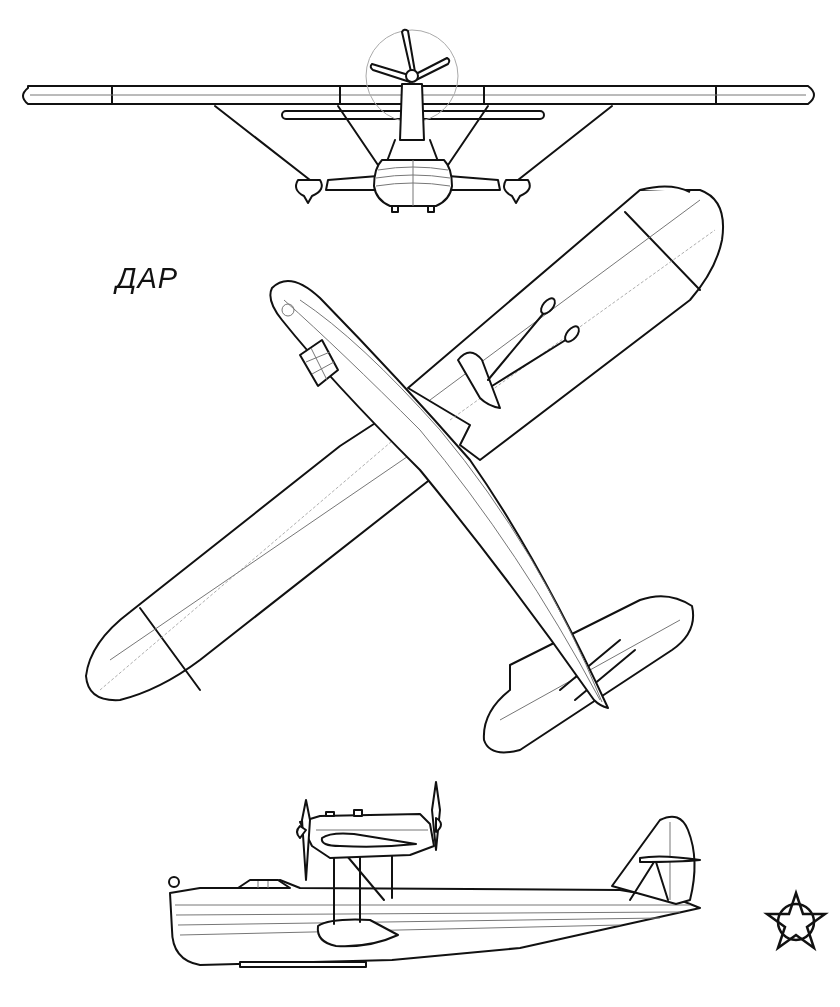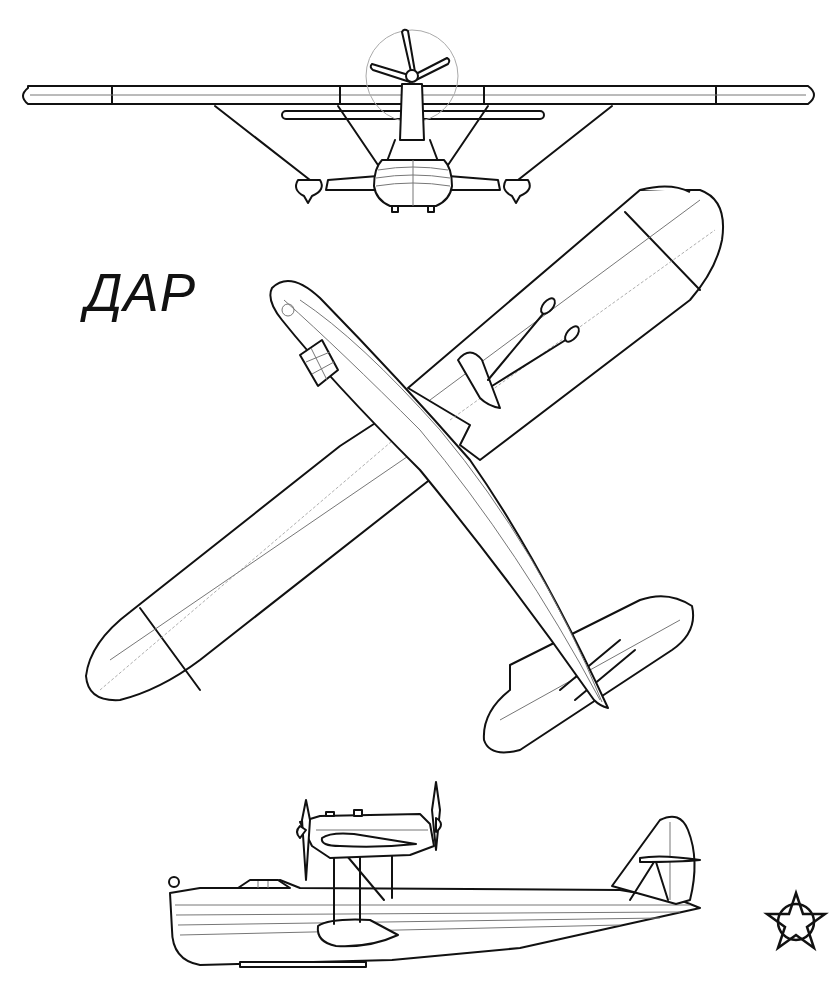--- a/index.html
+++ b/index.html
@@ -1,18 +1,18 @@
 <!DOCTYPE html>
 <html><head>
 <meta charset="utf-8">
 <style>
   html, body { margin: 0; padding: 0; background: #ffffff; }
   body { width: 840px; height: 1007px; position: relative; overflow: hidden; font-family: "Liberation Sans", sans-serif; }
   .view { position: absolute; left: 0; top: 0; }
-  .title { position: absolute; left: 85px; top: 262px; font-family: "Liberation Sans", sans-serif; font-size: 53px; font-style: italic; font-weight: 400; color: #111; letter-spacing: 1px; }
+  .title { position: absolute; left: 116px; top: 262px; font-family: "Liberation Sans", sans-serif; font-size: 29px; font-style: italic; font-weight: 400; color: #111; letter-spacing: 1px; }
   svg { display: block; }
   .ln { fill: none; stroke: #111; stroke-width: 2; stroke-linejoin: round; stroke-linecap: round; }
   .lnf { fill: #fff; stroke: #111; stroke-width: 2; stroke-linejoin: round; }
   .thin { fill: none; stroke: #777; stroke-width: 1; }
   .hair { fill: none; stroke: #999; stroke-width: 0.8; stroke-dasharray: 3 2; }
 </style>
 </head>
 <body>
 
 <div class="title">ДАР</div>

